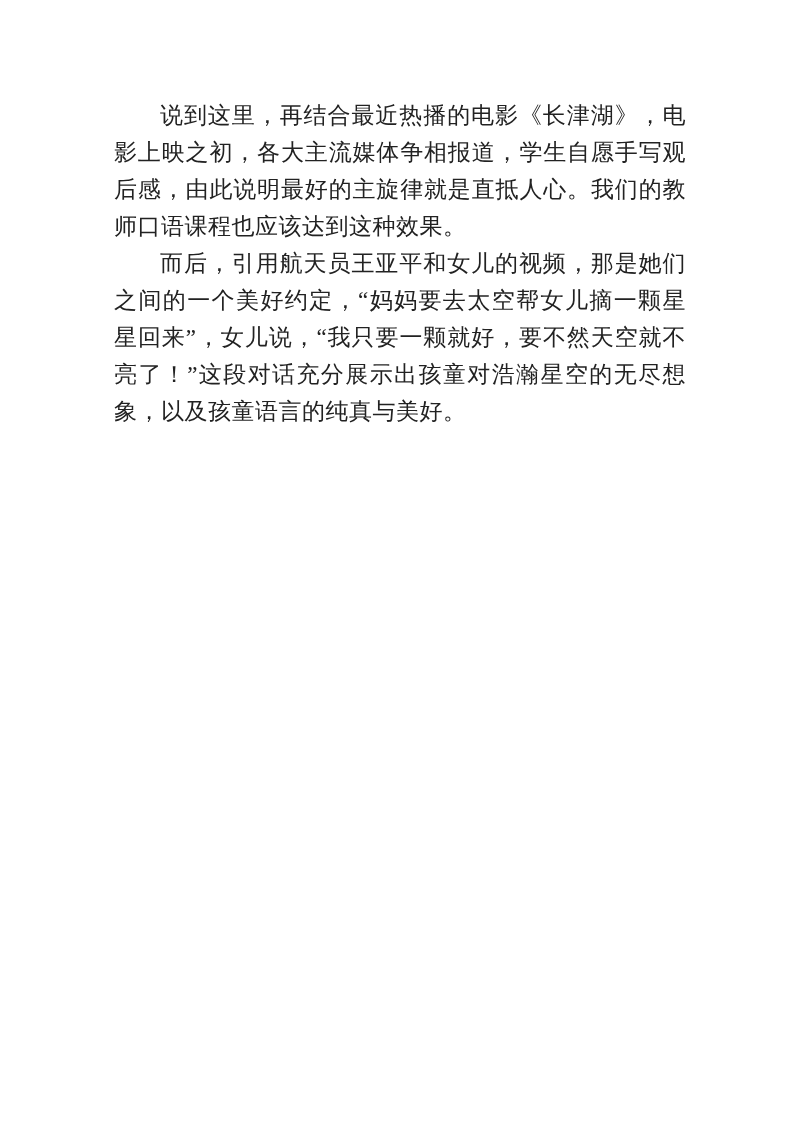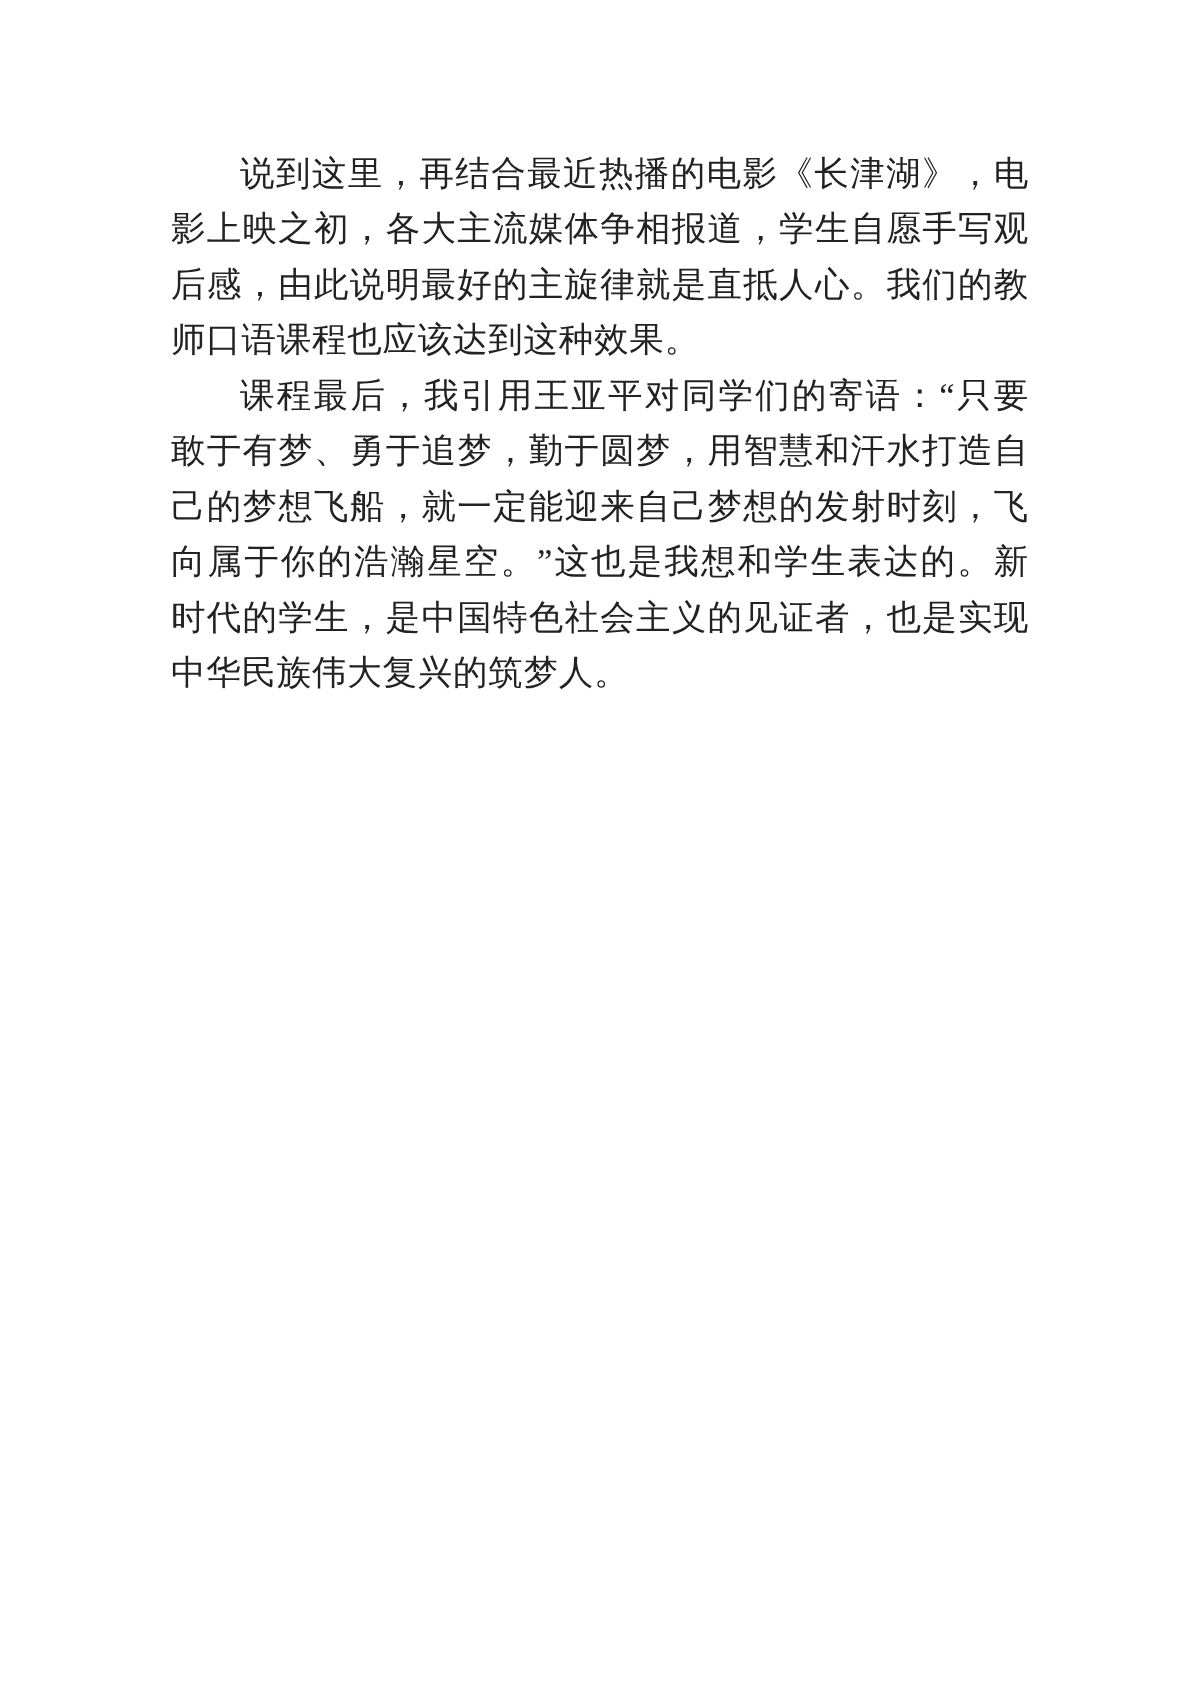--- a/index.html
+++ b/index.html
@@ -43,16 +43,16 @@
     color: #333333;
     font-family: Liberation Sans, sans-serif;
   }
 </style>
 </head>
 <body>
 
 <div class="page">
   <div class="content">
     <p>说到这里，再结合最近热播的电影《长津湖》，电影上映之初，各大主流媒体争相报道，学生自愿手写观后感，由此说明最好的主旋律就是直抵人心。我们的教师口语课程也应该达到这种效果。</p>
-    <p>课程最后，我引用王亚平对同学们的寄语：“只要敢于有梦、勇于追梦，勤于圆梦，用智慧和汗水打造自己的梦想飞船，就一定能迎来自己梦想的发射时刻，飞向属于你的浩瀚星空。”这也是我想和学生表达的。新时代的学生，是中国特色社会主义的见证者，也是实现中华民族伟大复兴的筑梦人。</p>
+    <p>而后，引用航天员王亚平和女儿的视频，那是她们之间的一个美好约定，“妈妈要去太空帮女儿摘一颗星星回来”，女儿说，“我只要一颗就好，要不然天空就不亮了！”这段对话充分展示出孩童对浩瀚星空的无尽想象，以及孩童语言的纯真与美好。</p>
   </div>
   <div class="page-number">10</div>
 </div>
 
 </body></html>

